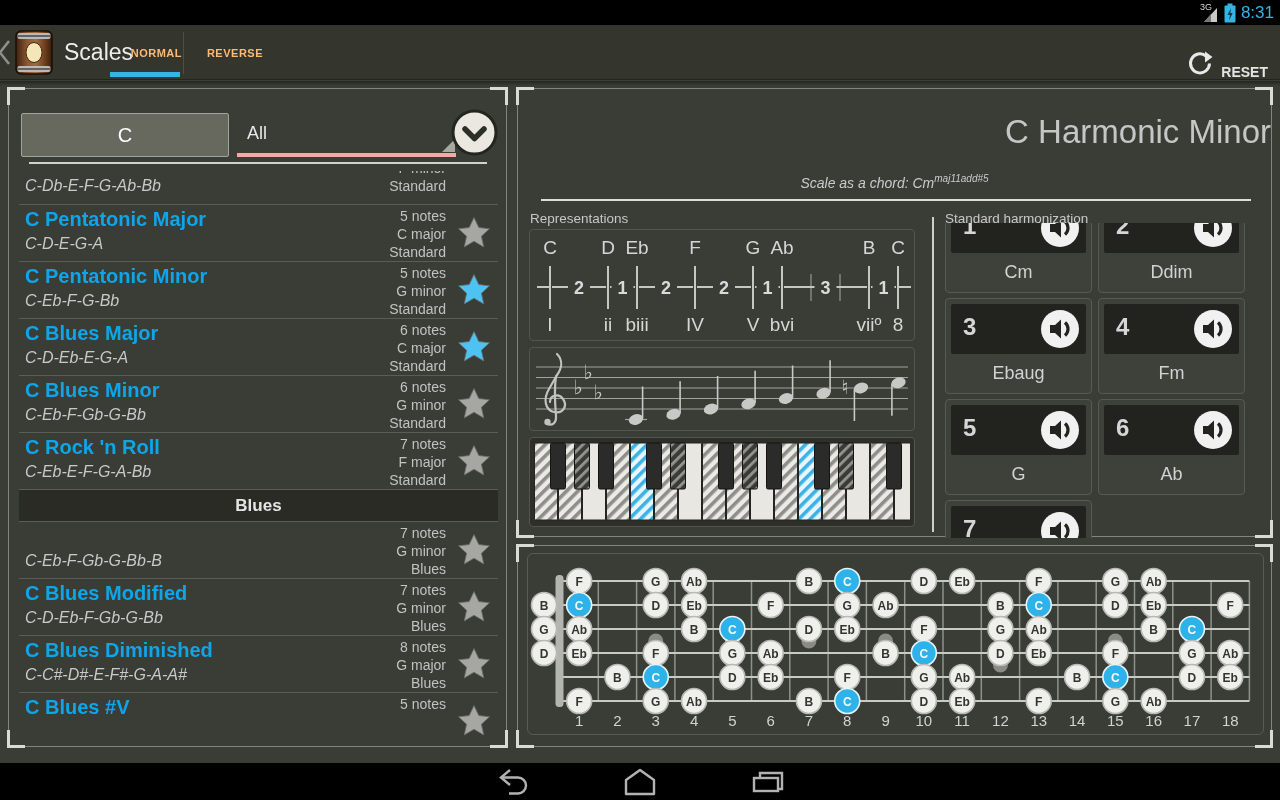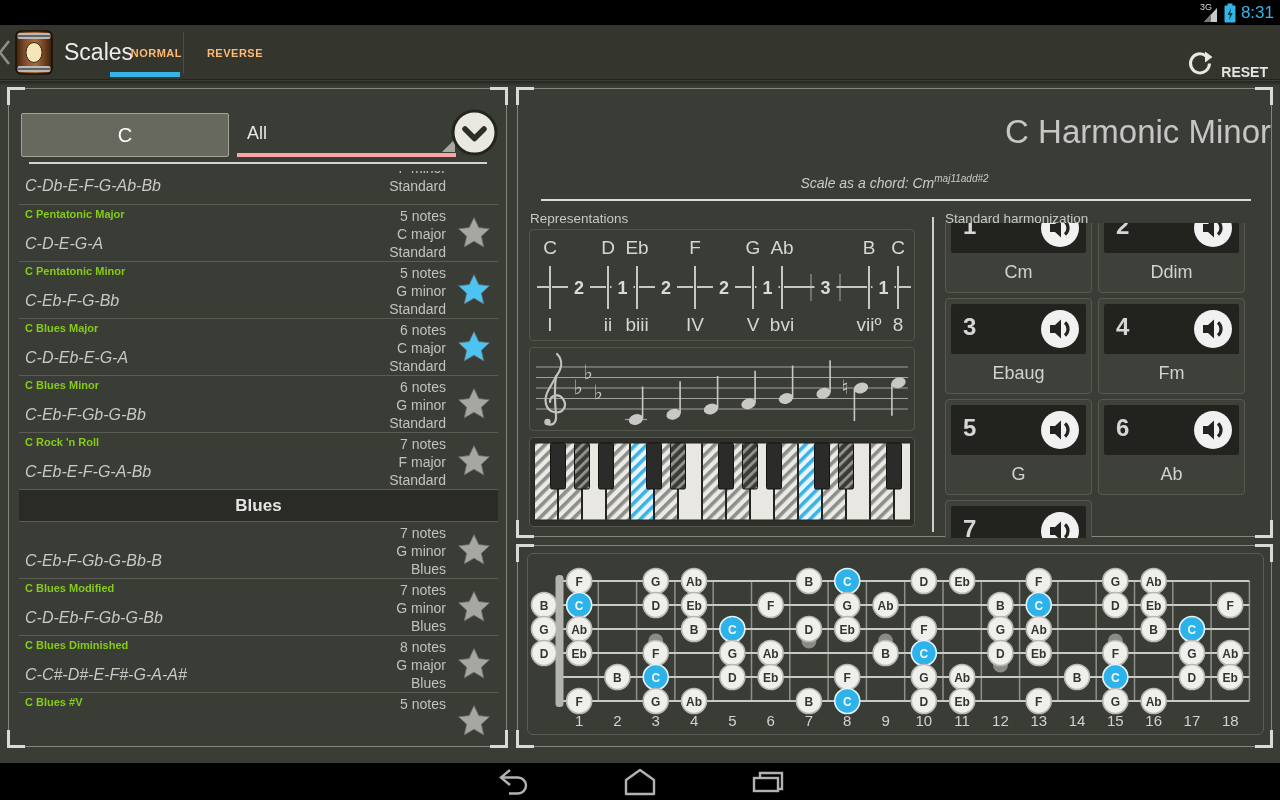--- a/index.html
+++ b/index.html
@@ -43,21 +43,21 @@
   #filter-spinner{position:absolute;left:228px;top:24px;width:219px;height:44px;border-bottom:4px solid #fca5a5}
   #filter-spinner .val{position:absolute;left:10px;top:10px;font-size:18px;color:#e8e8e8}
   #filter-spinner .tri{position:absolute;right:1px;bottom:1px;width:0;height:0;
     border-left:13px solid transparent;border-bottom:13px solid #a8a8a2}
   #collapse-btn{position:absolute;left:442px;top:20px}
   #header-underline{position:absolute;left:20px;top:73px;width:458px;height:2px;background:#d2d2cd}
   #scale-list{position:absolute;left:10px;top:82px;width:479px;height:575px;overflow:hidden}
 
   .scale-item{position:relative;height:57px;border-bottom:1px solid #5b5d54}
   .scale-item.partial{height:34px}
-  .si-name{position:absolute;left:6px;top:3px;font-size:11px;font-weight:bold;color:#84cc16;white-space:nowrap}
+  .si-name{position:absolute;left:6px;top:3px;font-size:20px;font-weight:bold;color:#0ea5e9;white-space:nowrap}
   .si-notes{position:absolute;left:6px;top:30px;font-size:16px;font-style:italic;color:#c9c9c9;white-space:nowrap}
   .si-meta{position:absolute;right:52px;top:2px;text-align:right;font-size:14px;line-height:18px;color:#c2c2c0}
   .si-star{position:absolute;right:6px;top:10px;width:36px;height:36px}
   .section-header{height:32px;background:#292b24;border-bottom:1px solid #5b5d54;display:flex;align-items:center;
     justify-content:center;font-size:17px;font-weight:bold;color:#e5e5e5}
 
   
   #detail-panel{left:517px;top:88px;width:755px;height:449px}
   #scale-title{position:absolute;left:0;top:24px;width:100%;text-align:right;font-size:33px;font-weight:normal;color:#c6c6c6}
   #scale-chord{position:absolute;left:0;top:84px;width:100%;text-align:center;font-size:14px;font-style:italic;color:#cbcbcb}
@@ -267,21 +267,21 @@
       </div>
   </div>
 
   <div id="detail-panel" class="panel">
     <i class="cn tl"></i>
       <i class="cn tr"></i>
       <i class="cn bl"></i>
       <i class="cn br"></i>
     <div id="scale-title">C Harmonic Minor</div>
     <div id="scale-chord">
-      <span>Scale as a chord: Cm</span><sup>maj11add#2</sup>
+      <span>Scale as a chord: Cm</span><sup>maj11add#5</sup>
     </div>
     <div id="title-divider"></div>
     <div class="col-label" id="repr-label">Representations</div>
     <div class="repr-box" id="intervals-box"><svg width="384" height="108" viewBox="0 0 384 108">
           <line x1="7" y1="57" x2="20" y2="57" class="ivl"></line>
           <line x1="368" y1="57" x2="381" y2="57" class="ivl"></line>
           <line x1="20" y1="36" x2="20" y2="79" class="ivt"></line>
           <text x="20" y="24" class="ivn">C</text>
           <text x="20" y="101" class="ivd">I</text>
           <line x1="78" y1="36" x2="78" y2="79" class="ivt"></line>

